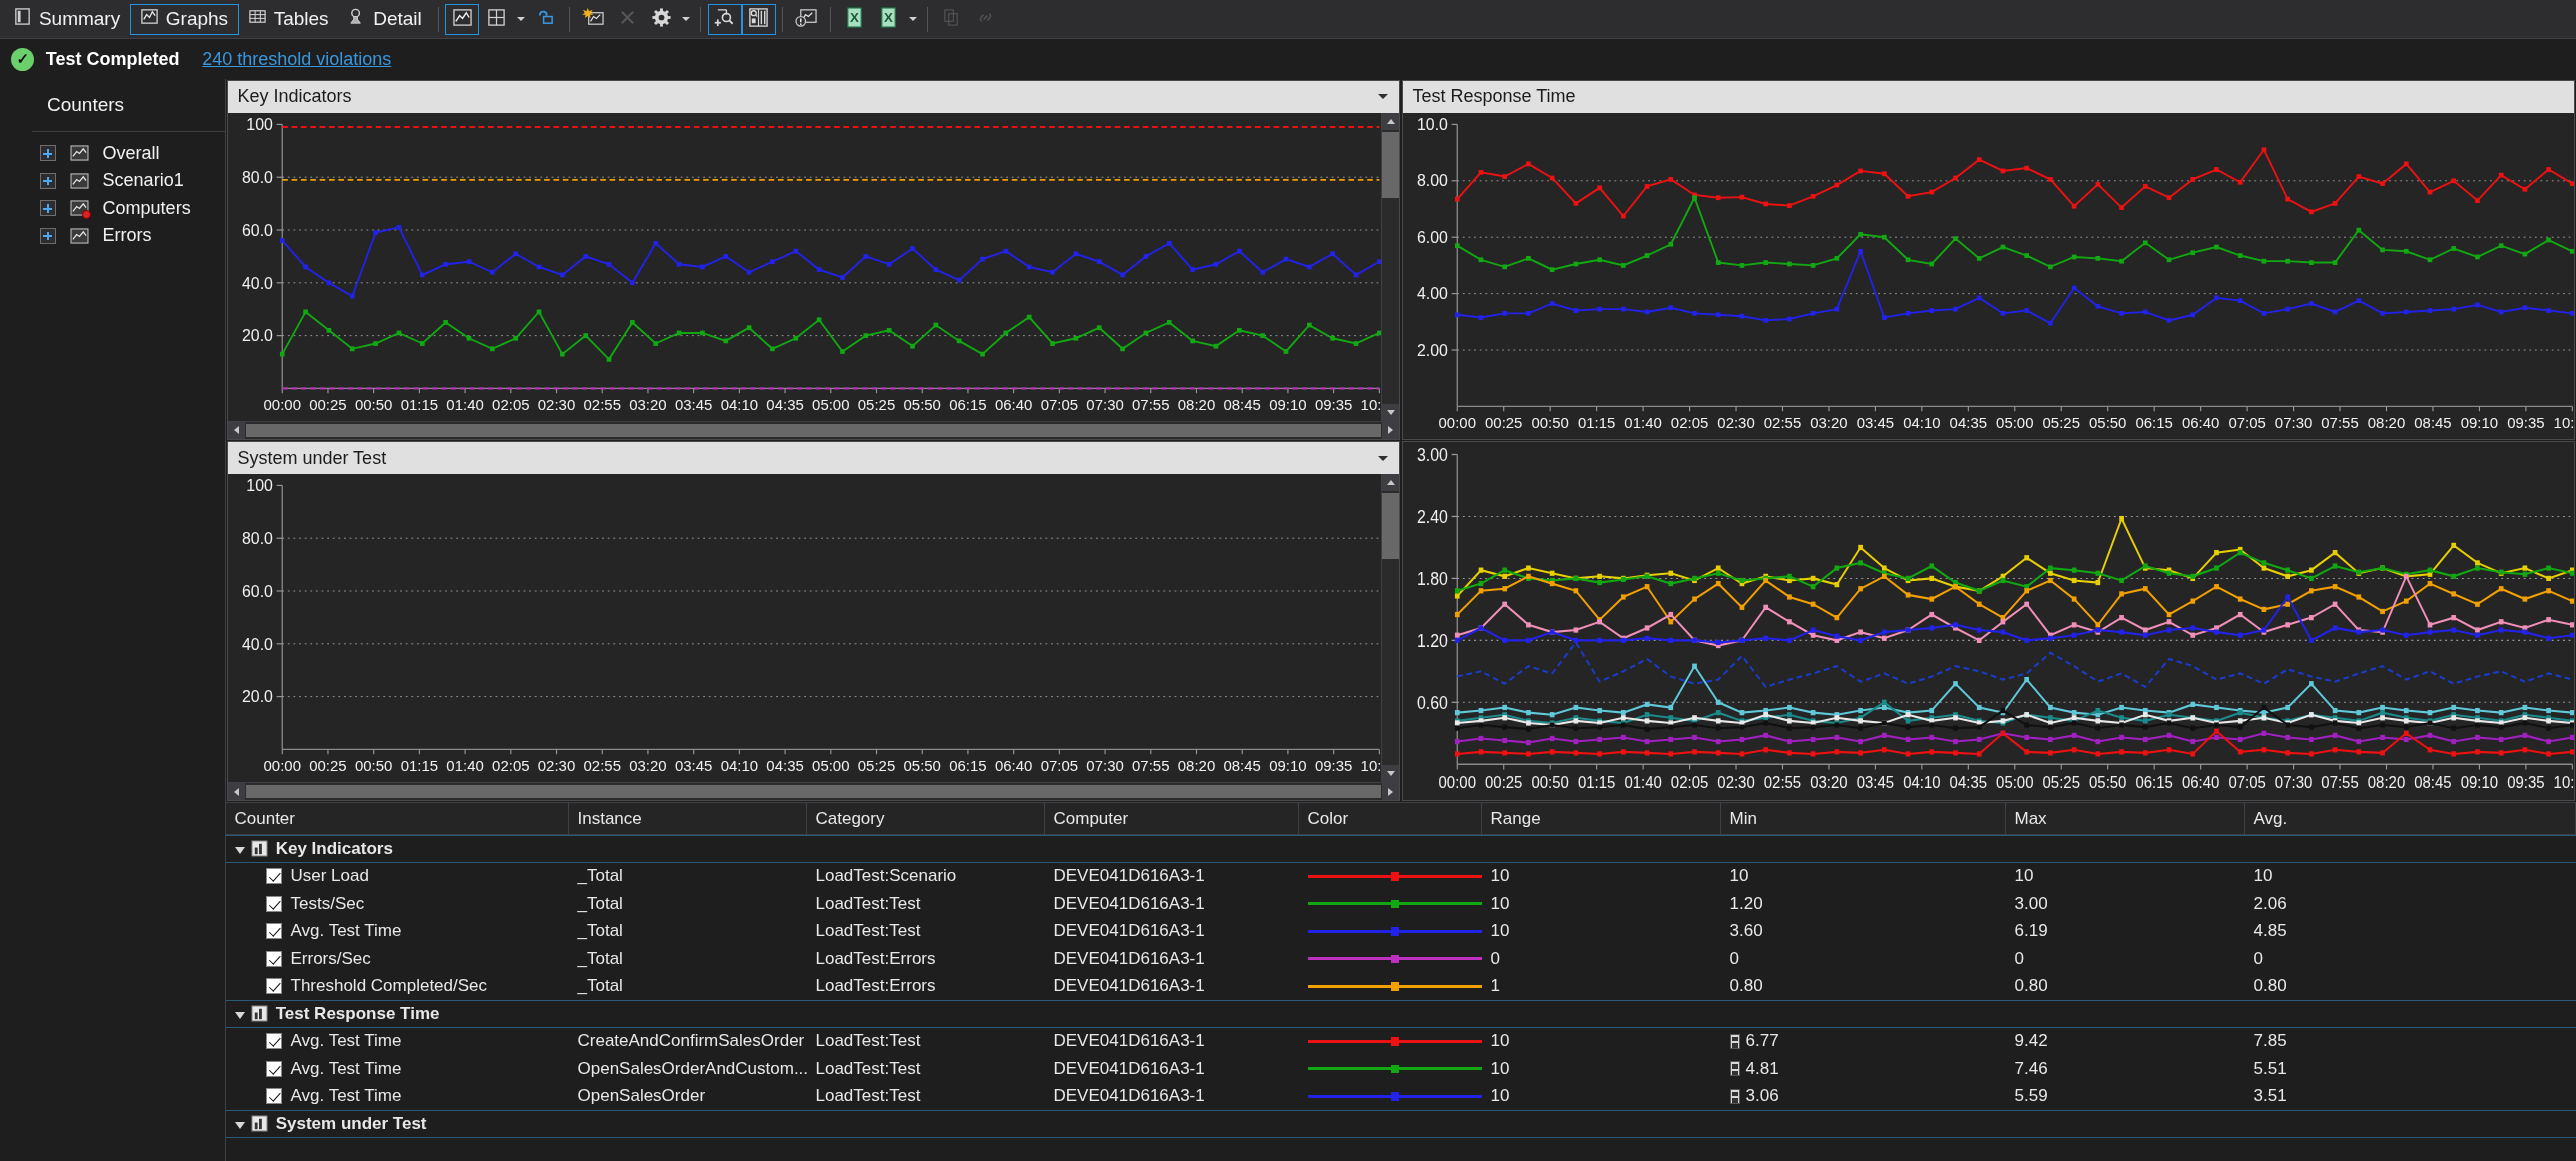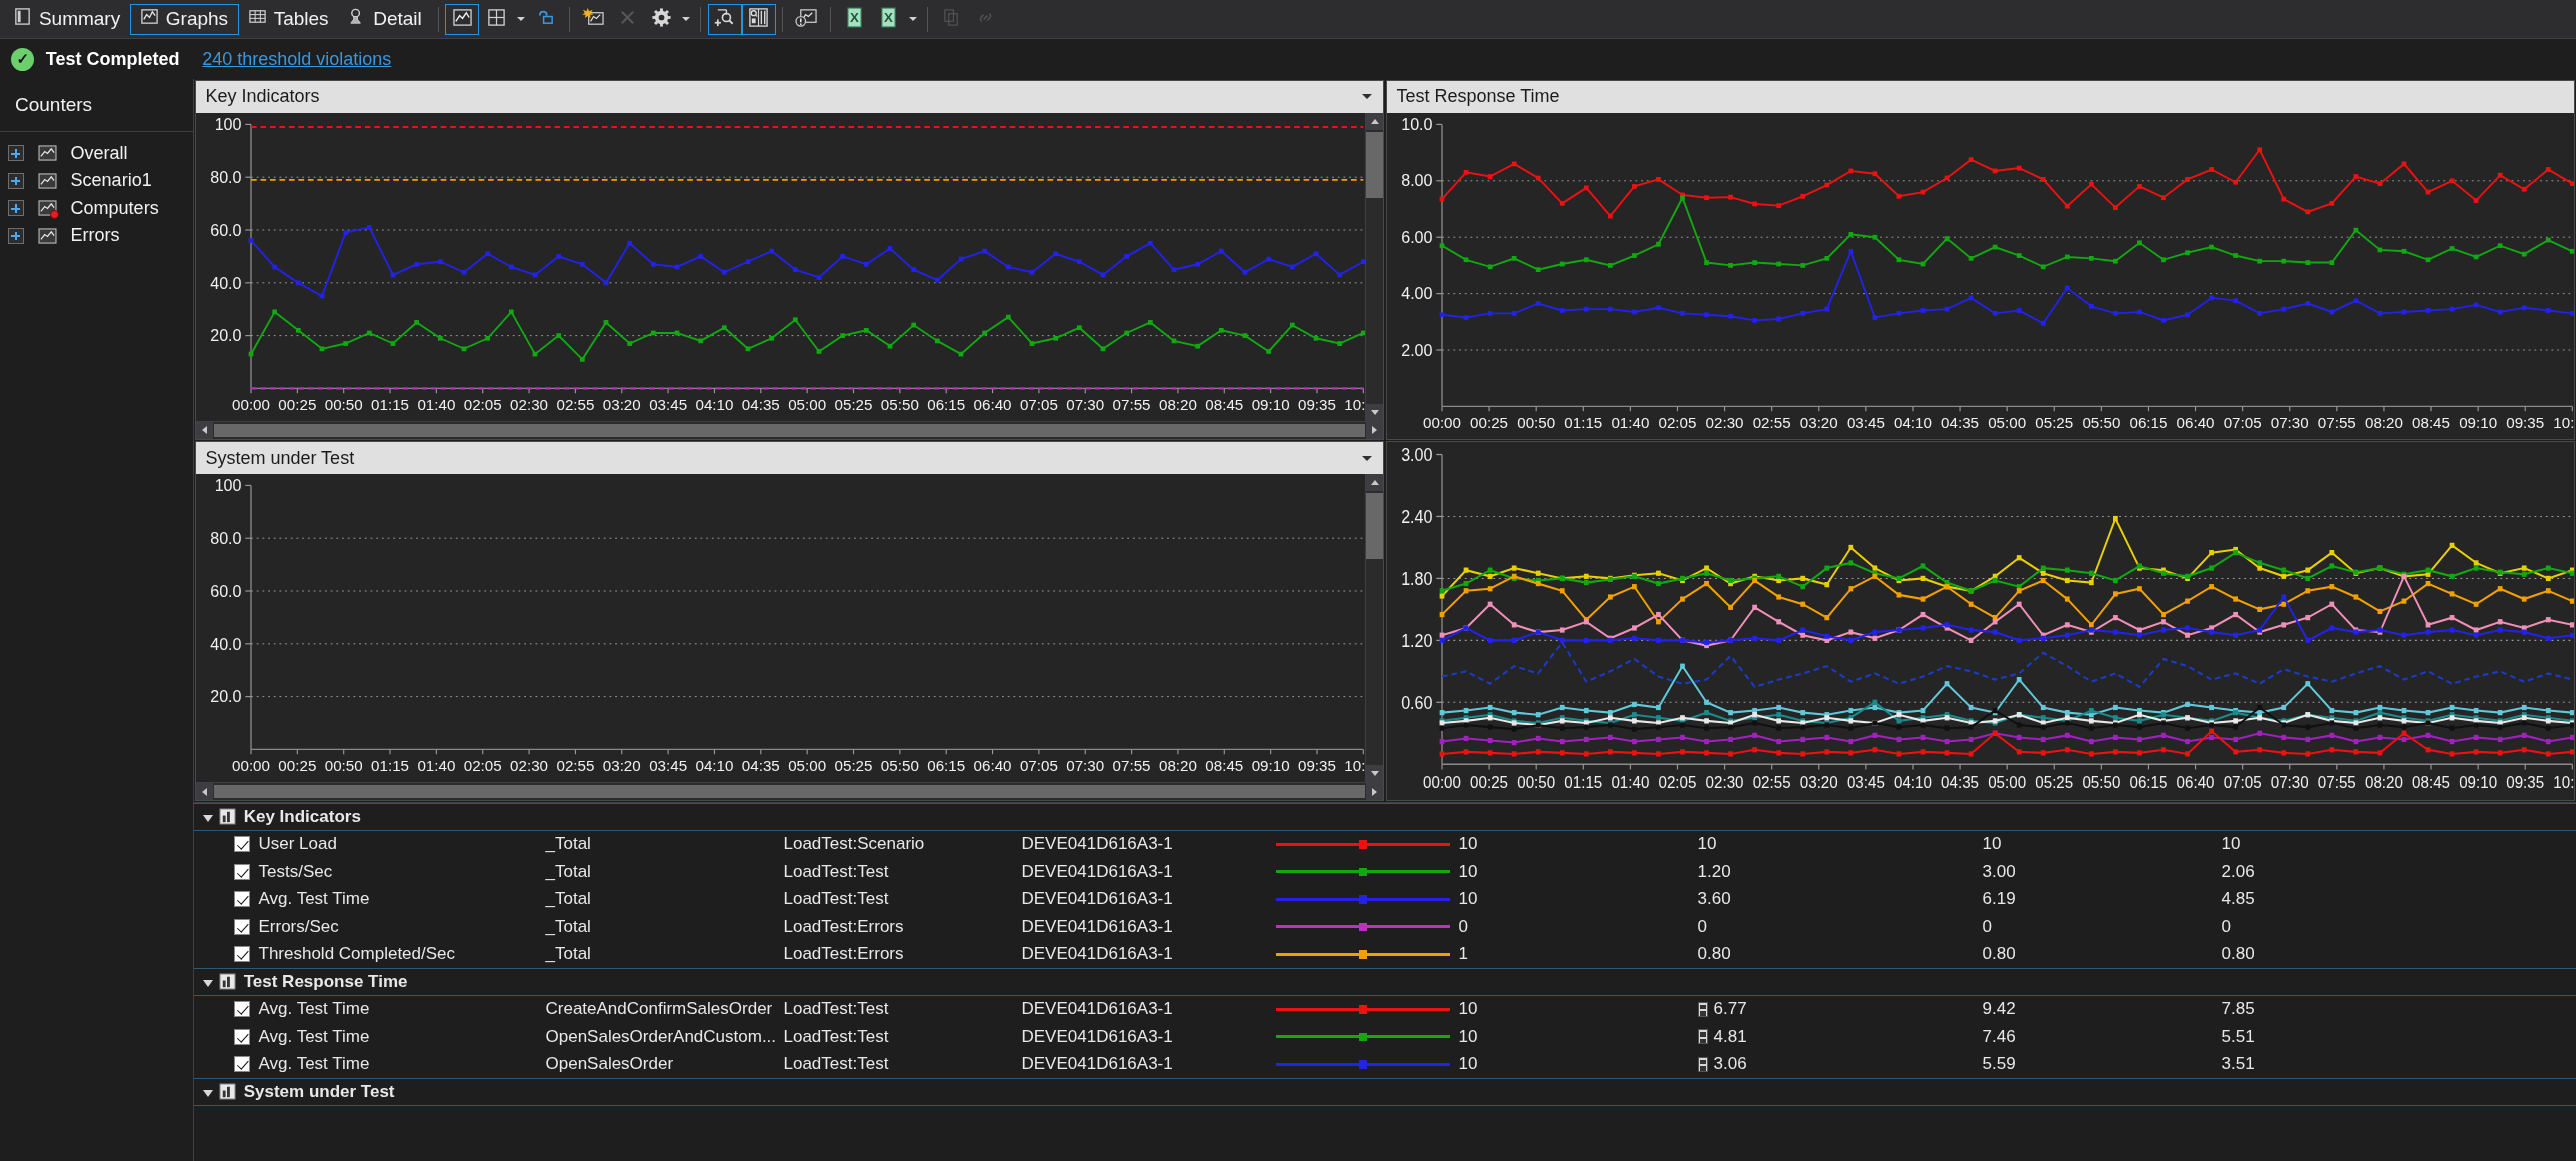--- a/index.html
+++ b/index.html
@@ -56,21 +56,21 @@
     background: #6bd06b; color: #101010;
     display: flex; align-items: center; justify-content: center;
     font-size: 15px; font-weight: bold;
   }
   #status-text { font-size: 18px; font-weight: bold; color: #fff; }
   #violations-link {
     font-size: 18px; color: #3a96dd;
     text-decoration: underline; cursor: pointer; margin-left: 11.4px;
   }
   
-  #main { display: flex; height: 1083px; }
+  #main { display: flex; height: 1083px; margin-left: 32px; }
   
   #sidebar {
     width: 194px; flex: 0 0 194px;
     background: #1e1e1e; border-right: 0.9px solid #3f3f46;
     display: flex; flex-direction: column;
   }
   #sidebar-header {
     height: 53px; display: flex; align-items: center;
     padding-left: 15px; font-size: 19px; color: #f1f1f1;
     border-bottom: 0.9px solid #3f3f46;
@@ -1625,20 +1625,31 @@
                   <rect x="1247.5" y="294.62" width="5" height="5" fill="#ee1111"></rect>
                 </svg>
               </div>
           </div>
         </div>
 
       </div>
     </div>
 
     <div id="grid">
+      <div id="grid-head">
+        <div class="cell c-counter">Counter</div>
+        <div class="cell c-instance">Instance</div>
+        <div class="cell c-category">Category</div>
+        <div class="cell c-computer">Computer</div>
+        <div class="cell c-color">Color</div>
+        <div class="cell c-range">Range</div>
+        <div class="cell c-min">Min</div>
+        <div class="cell c-max">Max</div>
+        <div class="cell c-avg">Avg.</div>
+      </div>
       <div id="grid-body">
           <div class="grow group">
             <div class="cell c-counter">
               <span class="tri open"></span>
               <span class="grp-ico"><svg width="17" height="17" viewBox="0 0 18 18">
                   <rect x="1" y="1" width="16" height="16" fill="#e8e8e8" stroke="#777" stroke-width="1"></rect>
                   <rect x="4" y="8" width="3" height="7" fill="#333"></rect>
                   <rect x="8.5" y="4" width="3" height="11" fill="#333"></rect>
                 </svg></span>
               <span>Key Indicators</span>

